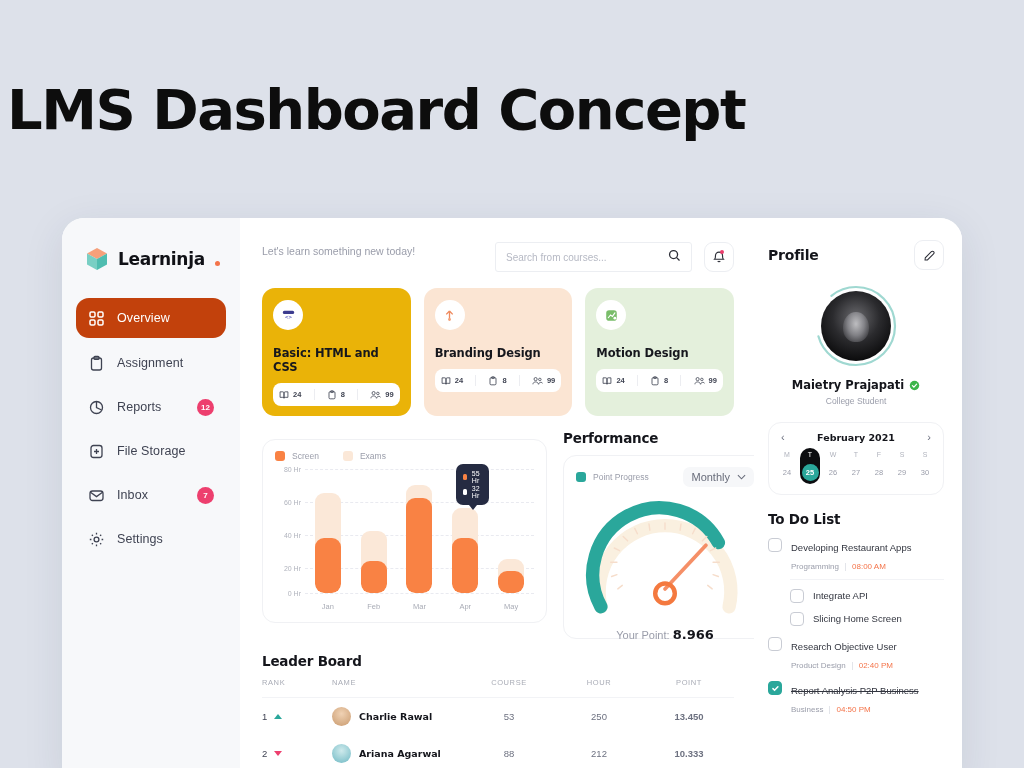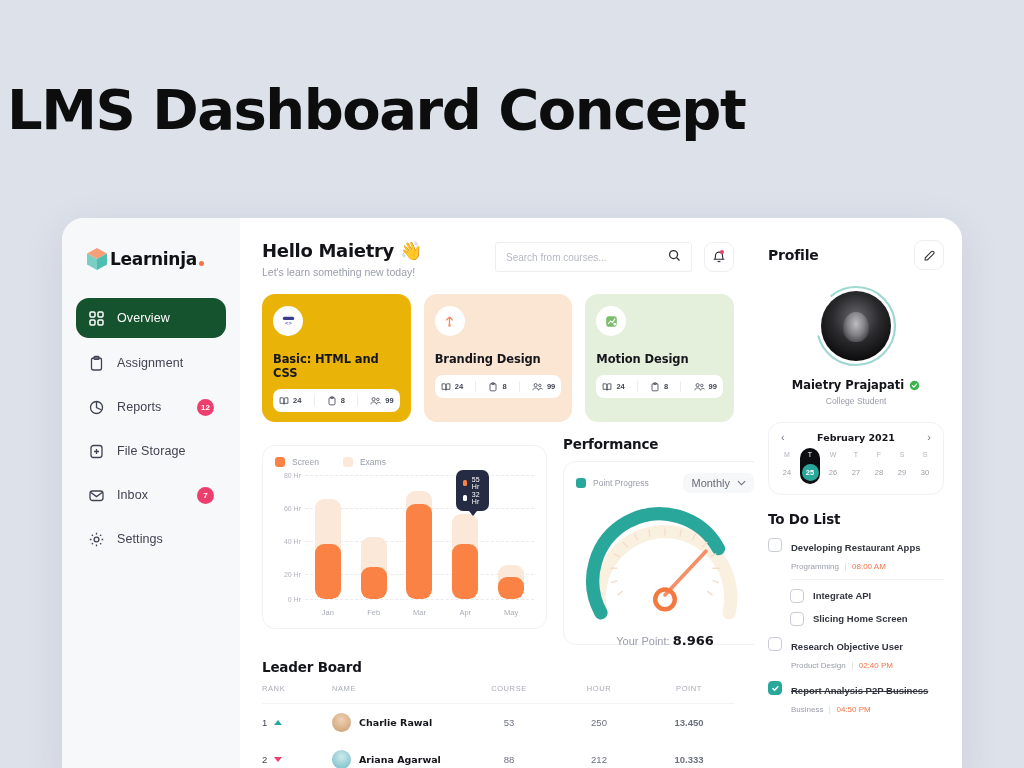--- a/index.html
+++ b/index.html
@@ -26,37 +26,37 @@
     overflow: hidden;
     display: flex;
     box-shadow: 0 10px 40px rgba(40,50,80,.10);
   }
 
   
   .sidebar {
     width: 178px; background: #f7f8fa; flex: 0 0 178px;
     padding: 20px 0 0 0;
   }
-  .brand { display: flex; align-items: center; padding: 8px 0 0 22px; }
+  .brand { display: flex; align-items: center; gap: 8px; padding: 8px 0 0 22px; }
   .brand-logo { width: 26px; height: 26px; position: relative; }
   .brand-name {
     font-size: 17px; font-weight: 700; color: #101116; letter-spacing: -.3px;
     font-family: "DejaVu Sans", sans-serif;
   }
   .brand-dot { width: 5px; height: 5px; border-radius: 50%; background: #f4744a; margin-left: 2px; margin-top: 8px; }
 
   .nav { margin-top: 26px; padding: 0 14px; }
   .nav-item {
     display: flex; align-items: center; gap: 12px;
     height: 38px; padding: 0 12px; margin-bottom: 6px;
     border-radius: 11px; cursor: pointer;
     font-size: 12.5px; color: #3f4352; font-weight: 400;
     position: relative;
   }
-  .nav-item.active { background: #14532d; color: #ffffff; height: 40px; border-radius: 13px; }
+  .nav-item.active { background: #c2410c; color: #ffffff; height: 40px; border-radius: 13px; }
   .nav-icon { width: 17px; height: 17px; flex: 0 0 17px; display:block; }
   .nav-label { flex: 1; letter-spacing: .1px; }
   .badge {
     min-width: 17px; height: 17px; border-radius: 50%;
     background: #ed3f6e; color: #fff; font-size: 8px; font-weight: 700;
     display: flex; align-items: center; justify-content: center;
     padding: 0 4px;
   }
 
   
@@ -193,21 +193,21 @@
   .cal-date { font-size: 7.5px; color: #9a9daa; width: 17px; height: 17px; display: flex; align-items: center; justify-content: center; border-radius: 50%; }
   .cal-col.sel { background: #0c0d10; border-radius: 11px; padding: 3px 0 3px; margin-top: -3px; }
   .cal-col.sel .cal-dow { color: #fff; }
   .cal-col.sel .cal-date { background: #2aa79b; color: #fff; font-weight: 700; }
 
   .todo-h { font-size: 13.5px; font-weight: 700; color: #14151b; margin: 16px 0 10px; letter-spacing: -.2px; font-family: "DejaVu Sans", sans-serif; }
   .todo { display: flex; gap: 9px; margin-bottom: 8px; }
   .todo.sub { margin-left: 22px; align-items: center; }
   .cb { width: 14px; height: 14px; border: 1.6px solid #c9ccd4; border-radius: 4px; flex: 0 0 14px; margin-top: 1px; background:#fff; cursor: pointer; }
   .cb.done { background: #2aa79b; border-color: #2aa79b; display: flex; align-items: center; justify-content: center; }
-  .todo-title { font-size: 9.5px; color: #32353f; font-weight: 700; text-align: center; }
+  .todo-title { font-size: 9.5px; color: #32353f; font-weight: 400; text-align: center; }
   .todo-title.done { text-decoration: line-through; color: #32353f; }
   .todo-meta { font-size: 8px; color: #9a9daa; margin-top: 7px; display: flex; align-items: center; gap: 6px; }
   .todo-time { color: #f4744a; }
   .meta-sep { width: 1px; height: 8px; background: #e3e5ea; }
   .todo-div { height: 1px; background: #f2f3f6; margin: 7px 0 8px 22px; }
 </style>
 </head>
 <body>
 
 <div class="page-title">LMS Dashboard Concept</div>
@@ -292,21 +292,20 @@
         </span>
         <span class="nav-label">Settings</span>
       </div>
     </nav>
   </aside>
 
   <main class="main">
 
     <div class="topbar">
       <div>
-        <div class="greet-h">Hello Maietry 👋</div>
         <div class="greet-sub">Let's learn something new today!</div>
       </div>
       <div class="top-actions">
         <div class="search">
           <input placeholder="Search from courses..." style="">
           <span>
             <svg viewBox="0 0 14 14" width="13" height="13" fill="none" stroke="#2b2d36" stroke-width="1.4">
               <circle cx="6" cy="6" r="4.3"></circle>
                 <path d="M9.3 9.3 L12.4 12.4"></path>
             </svg>

